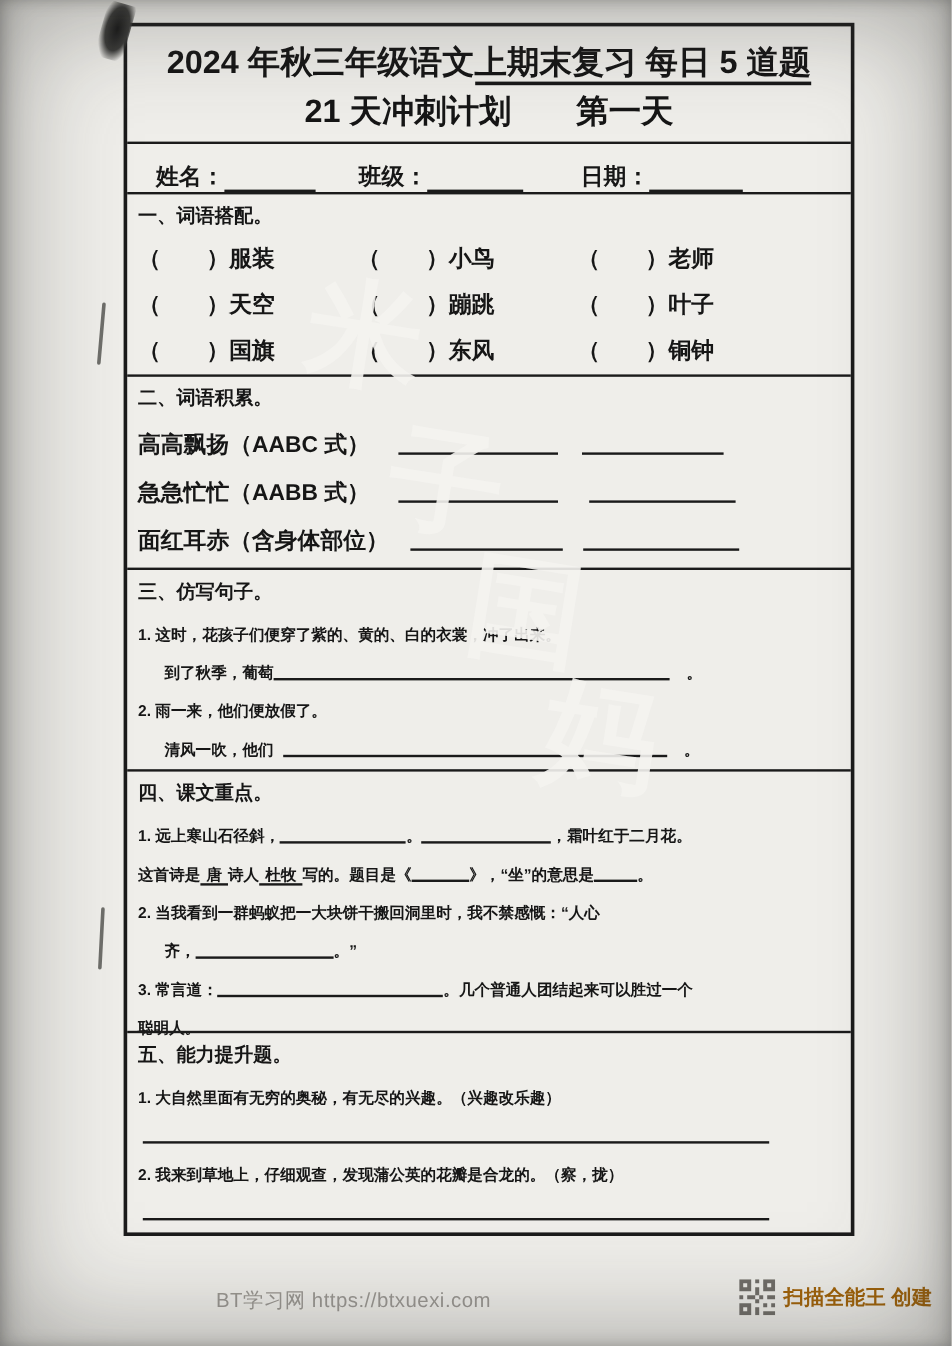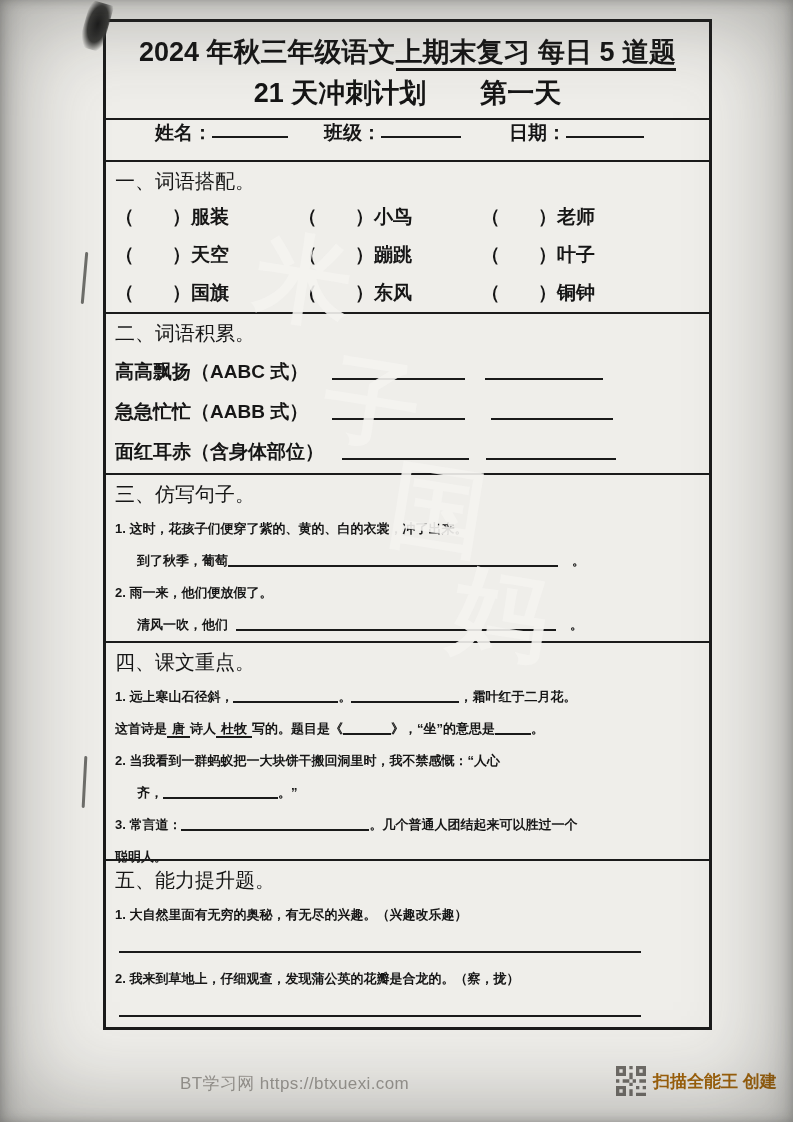--- a/index.html
+++ b/index.html
@@ -17,26 +17,26 @@
   .sheet{position:absolute;left:103px;top:19px;width:609px;height:1011px;
     border:3px solid #1b1b1b;display:flex;flex-direction:column;background:transparent;z-index:10}
   .block{border-top:2.5px solid #1b1b1b}
   .block:first-child{border-top:none}
   
   .title-block{height:97px;text-align:center}
   .t1{margin-top:13px;font-size:27px;font-weight:700;line-height:34px;white-space:nowrap}
   .t2{margin-top:7px;font-size:27px;font-weight:700;line-height:34px}
   .uline{border-bottom:3px solid #171717;padding-bottom:1px}
   
-  .info-block{height:42px;display:flex;align-items:flex-start;padding-left:49px;
+  .info-block{height:42px;display:flex;align-items:flex-end;padding-left:24px;
     font-size:19px;font-weight:700;white-space:nowrap}
   
   .sec{padding:4px 9px 0 9px}
   .s1{height:153px}.s2{height:162px}.s3{height:168px}.s4{height:218px}.s5{flex:1}
-  .sec-header{font-size:20px;font-weight:400;line-height:30px;margin-bottom:4px}
+  .sec-header{font-size:16px;font-weight:700;line-height:30px;margin-bottom:4px}
   .match-grid{display:grid;grid-template-columns:183px 183px 1fr;row-gap:5px;
     font-size:19px;font-weight:700;line-height:33px}
   .match-cell{white-space:nowrap}
   .line{font-size:13px;font-weight:700;line-height:32px;white-space:nowrap}
   .acc{line-height:40px;font-size:19px}
   .ind{padding-left:22px}
   .blank{display:inline-block;height:.95em;border-bottom:2px solid #1a1a1a;vertical-align:-2px}
   .spacer{display:inline-block;height:2px}
   .answer{display:inline;border-bottom:2px solid #1a1a1a;padding:0 5px}
   

